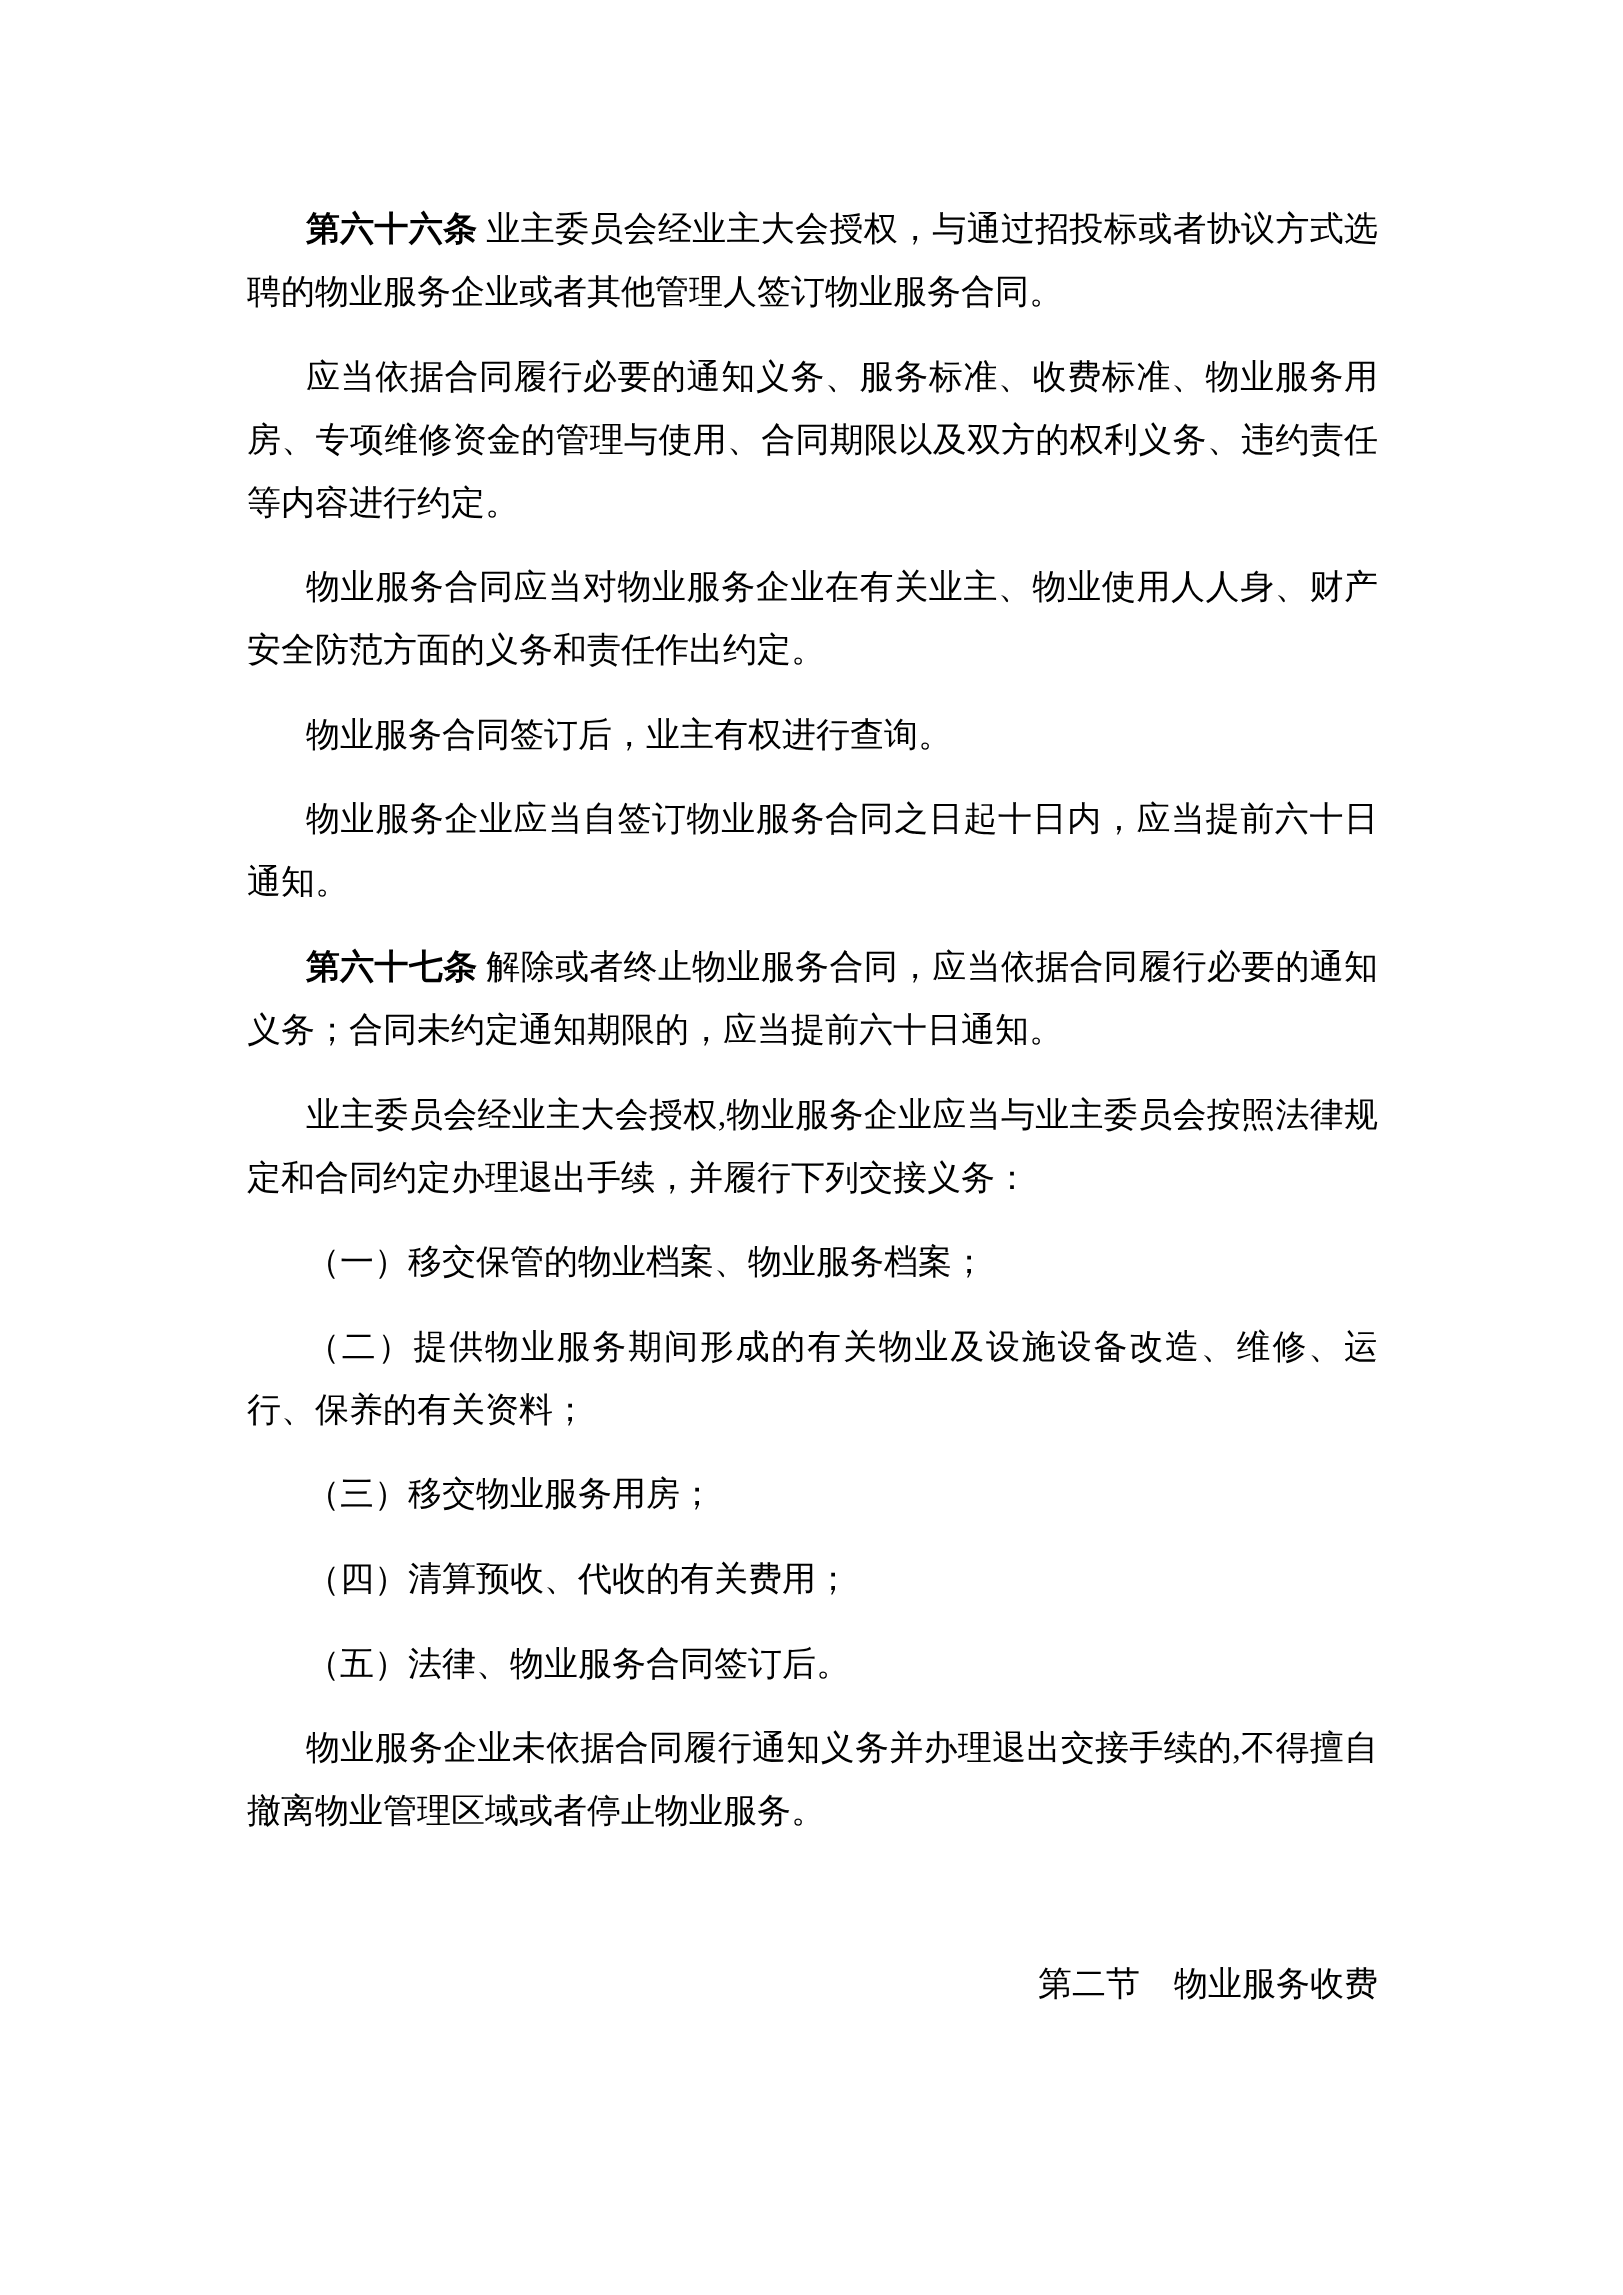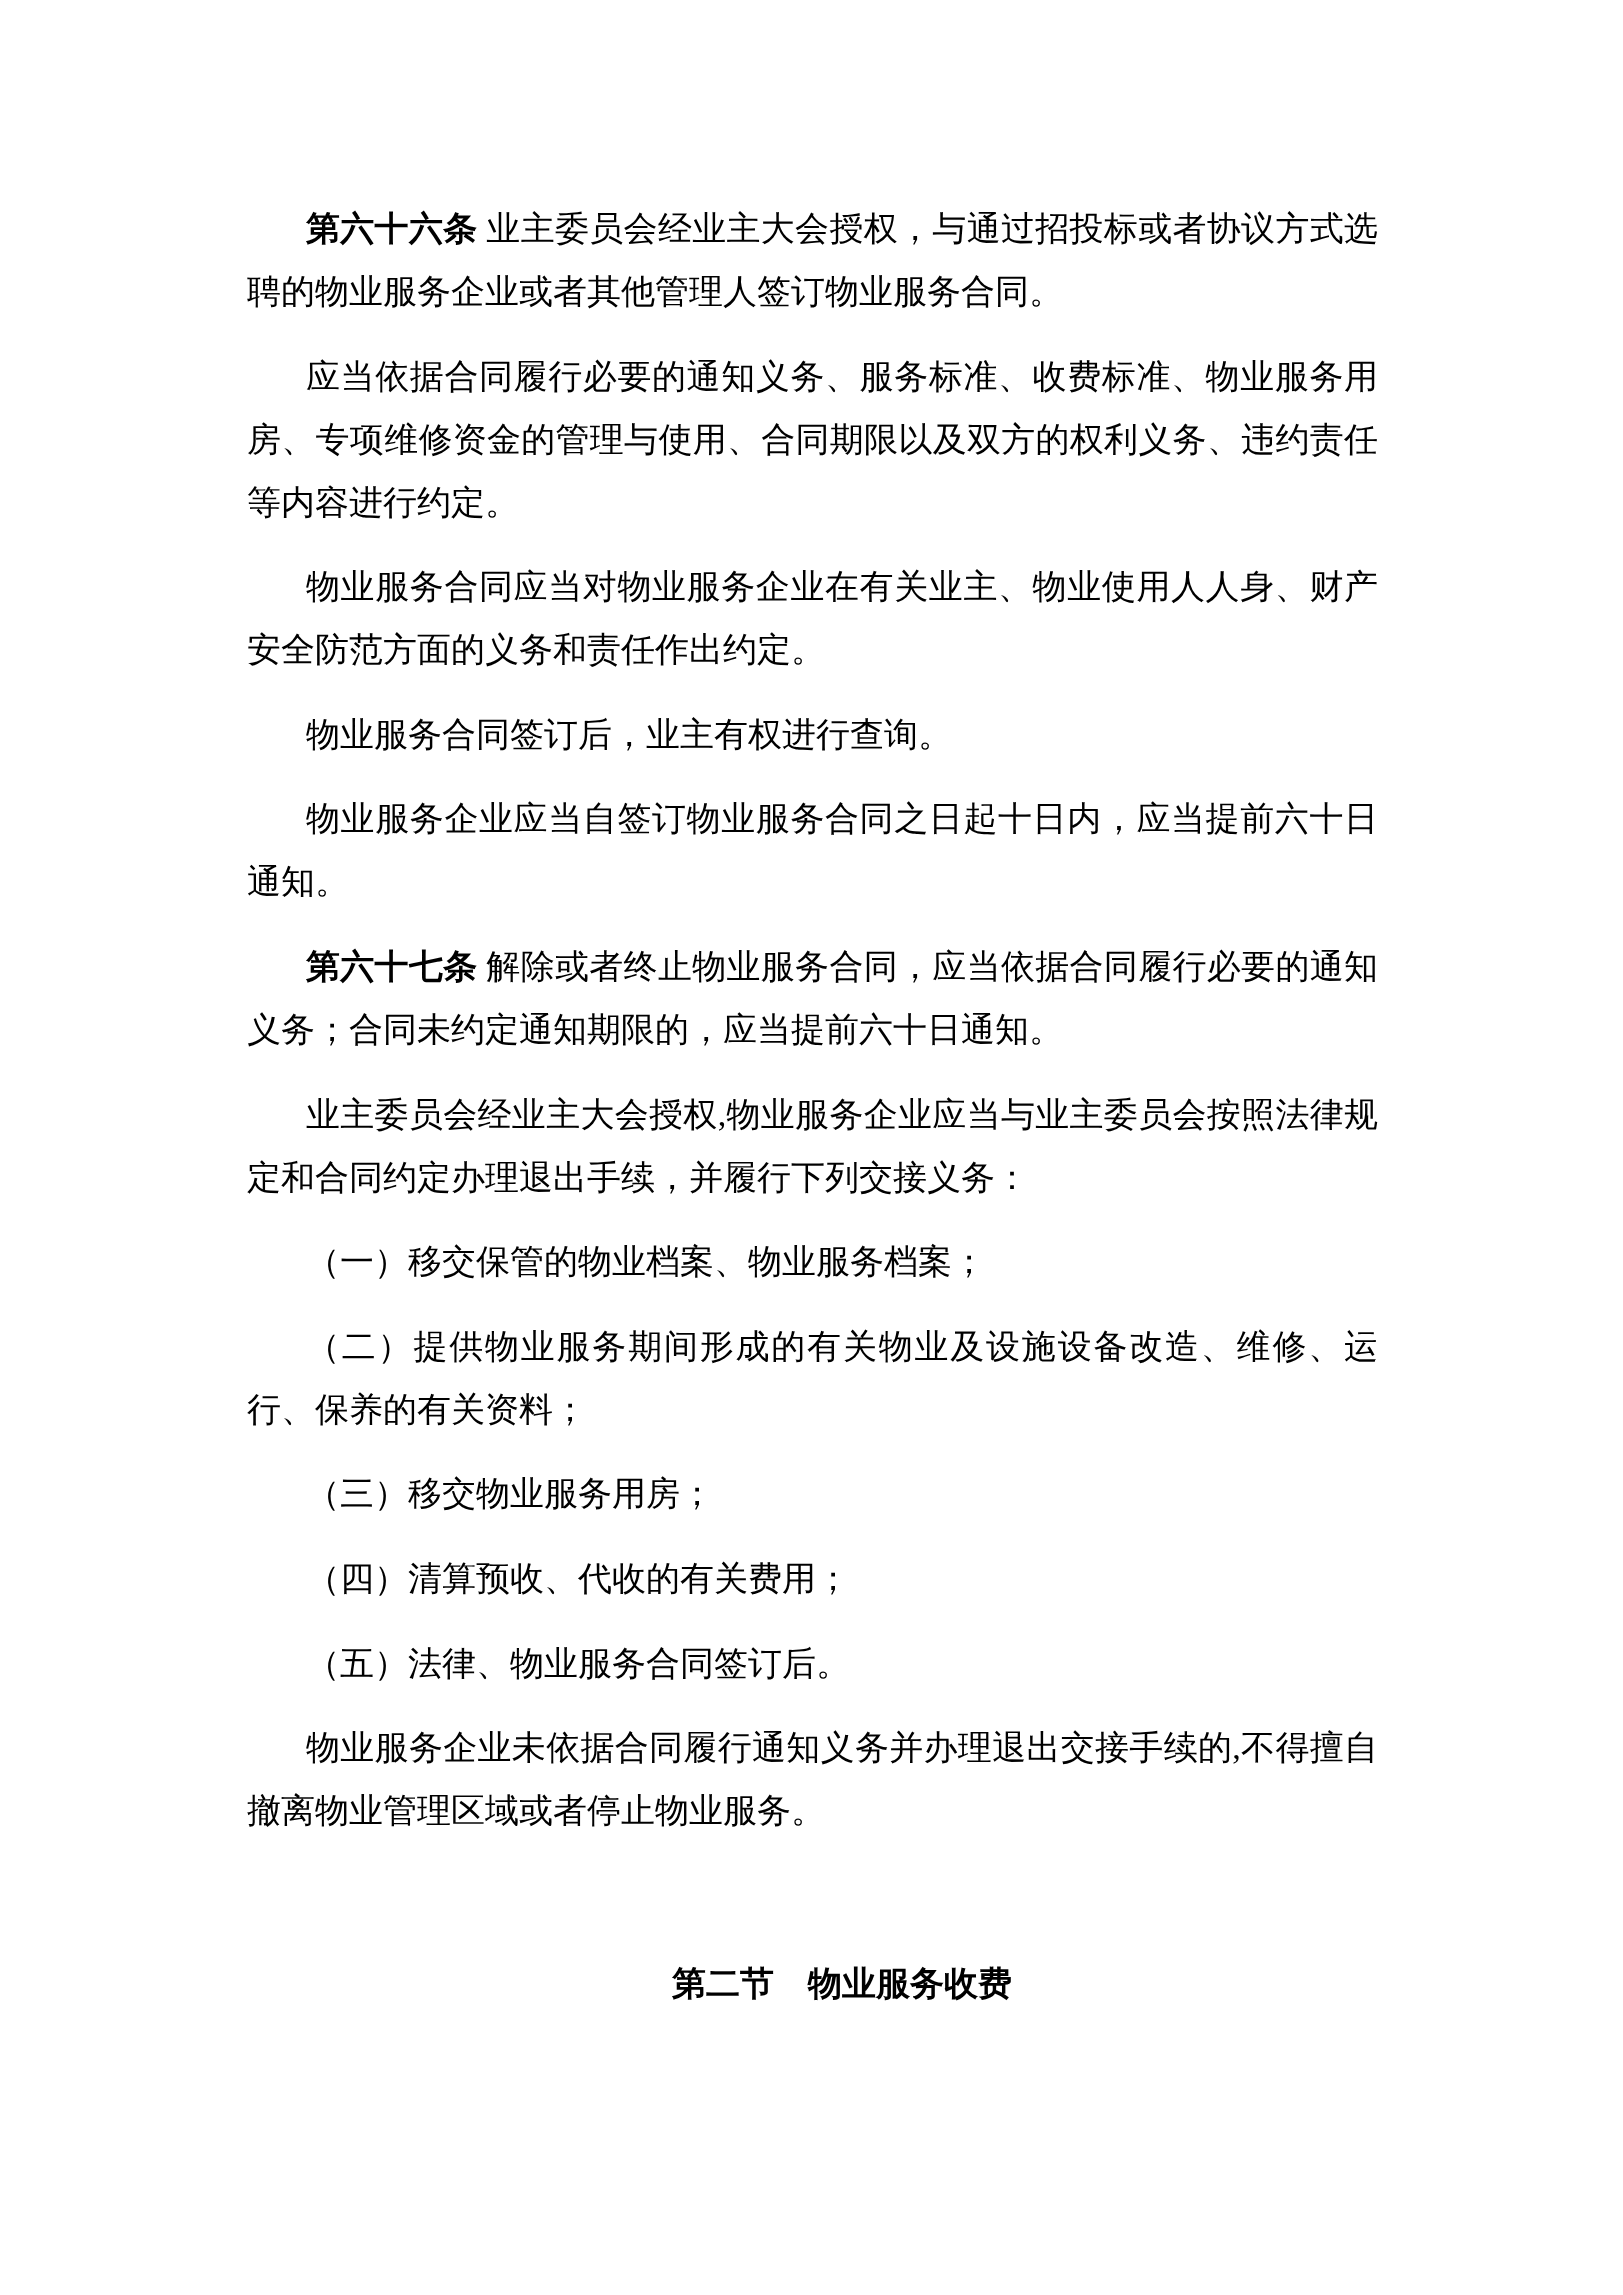--- a/index.html
+++ b/index.html
@@ -28,24 +28,24 @@
     text-justify: inter-character;
     text-indent: 59px;
     font-weight: normal;
     word-break: normal;
     overflow-wrap: break-word;
   }
   .para .lead {
     font-weight: bold;
   }
   .section-heading {
-    font-weight: bold;
+    font-weight: normal;
     margin-top: 110px;
     margin-bottom: 3.3px;
-    text-align: center;
+    text-align: right;
   }
   .last {
     margin-bottom: 0;
   }
 </style>
 </head>
 <body>
 
 <div class="doc">
 

